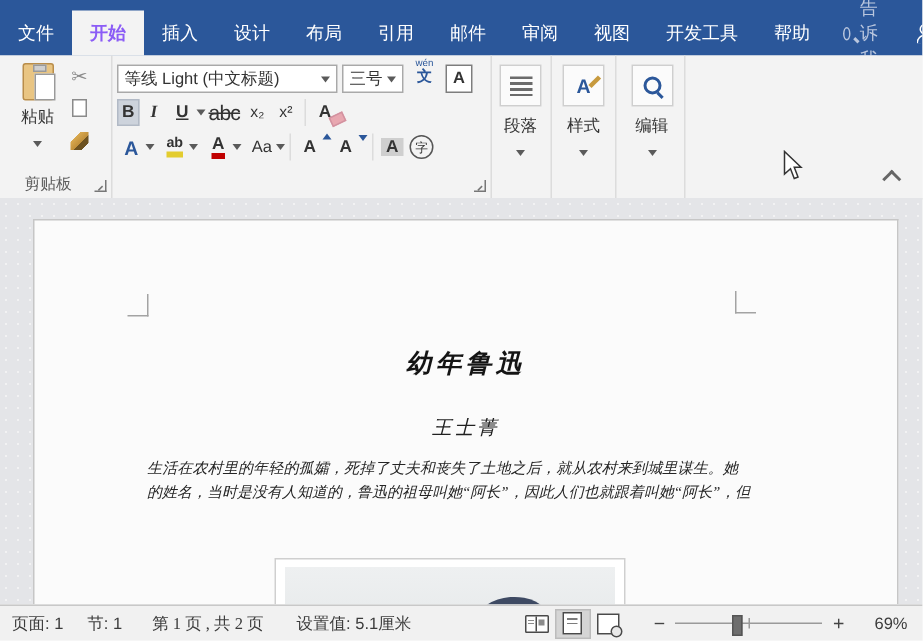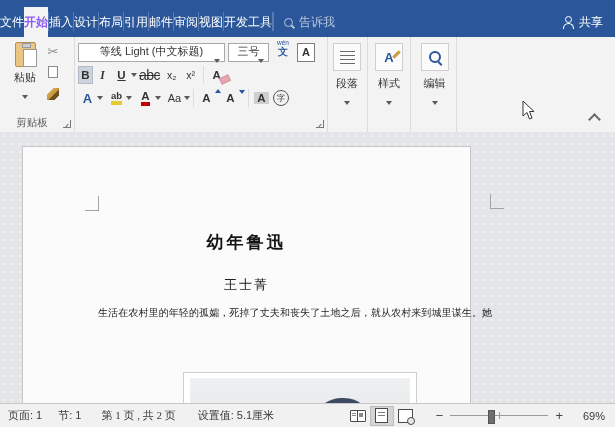--- a/index.html
+++ b/index.html
@@ -2,21 +2,21 @@
 <html><head>
 <meta charset="utf-8">
 <style>
   html,body{margin:0;padding:0;}
   body{width:615px;height:427px;position:relative;overflow:hidden;
        font-family:"Liberation Sans","DejaVu Sans",sans-serif;
        background:#f3f3f3;-webkit-font-smoothing:antialiased;}
   
   .menubar{position:absolute;top:0;left:0;width:615px;height:37px;background:#2b579a;
            display:flex;align-items:stretch;color:#fff;font-size:12px;}
-  .tab{display:flex;align-items:center;padding:0 0;margin-top:7px;cursor:default;white-space:nowrap;}
+  .tab{display:flex;align-items:center;padding:0 12px;margin-top:7px;cursor:default;white-space:nowrap;}
   .tab.active{background:#f3f3f3;color:#8b5cf6;font-weight:bold;}
   .tab-sep{width:1px;background:rgba(255,255,255,.22);margin:12px 0 6px 0;}
   .tellme{display:flex;align-items:center;gap:6px;margin-top:7px;padding:0 10px;color:#b9c6de;}
   .share{display:flex;align-items:center;gap:5px;margin-left:auto;margin-top:7px;padding:0 12px;color:#fff;}
   .search-glyph{width:7px;height:7px;border:1.5px solid #b9c6de;border-radius:50%;position:relative;display:inline-block;}
   .search-glyph::after{content:"";position:absolute;width:1.5px;height:4px;background:#b9c6de;
         left:7px;top:6px;transform:rotate(-45deg);}
   .person-glyph{width:11px;height:12px;position:relative;display:inline-block;}
   .person-glyph::before{content:"";position:absolute;left:2px;top:0;width:5px;height:5px;border:1.3px solid #fff;border-radius:50%;}
   .person-glyph::after{content:"";position:absolute;left:0;top:7px;width:9px;height:5px;border:1.3px solid #fff;
@@ -43,21 +43,21 @@
   .mini{position:absolute;width:22px;height:20px;display:flex;align-items:center;justify-content:center;}
   .scissors{left:42px;top:4px;color:#8b8b8b;font-size:13px;}
   .copy-ic{left:42px;top:25px;}
   .copy-ic .pg{width:8px;height:10px;border:1px solid #8a8a8a;background:#fff;position:relative;}
   .copy-ic .pg::before{content:"";position:absolute;left:2px;top:-4px;width:8px;height:10px;border:1px solid #8a8a8a;background:#fff;z-index:-1;}
   .fmt-ic{left:42px;top:47px;}
   .fmt-ic .brush{width:12px;height:12px;background:linear-gradient(135deg,rgba(0,0,0,0) 28%,#d9a94f 28%,#c08f3a 58%,#6d5220 58%,#6d5220 80%,rgba(0,0,0,0) 80%);}
   
   .g-font{left:75px;width:252px;}
   .combo{position:absolute;height:19px;border:1px solid #a9a9a9;background:#fff;display:flex;align-items:center;
-         font-size:11px;color:#333;padding:0 4px;box-sizing:border-box;flex-direction:column;}
+         font-size:11px;color:#333;padding:0 4px;box-sizing:border-box;}
   .combo .dd{margin-left:auto;}
   .fname{left:3px;top:6px;width:147px;}
   .fsize{left:153px;top:6px;width:41px;}
   .phonetic{position:absolute;left:199px;top:3px;width:18px;text-align:center;line-height:1;color:#2b579a;}
   .phonetic .py{font-size:6.5px;display:block;}
   .phonetic .ch{font-size:10px;font-weight:bold;display:block;}
   .char-border{position:absolute;left:222px;top:6px;width:16px;height:17px;border:1px solid #7d7d7d;background:#fff;
          font-size:11px;font-weight:bold;color:#333;text-align:center;line-height:17px;}
   .frow{position:absolute;left:3px;display:flex;align-items:center;height:20px;}
   .frow2{top:28px;}
@@ -94,22 +94,22 @@
   .mag{width:8px;height:8px;border:2px solid #2b579a;border-radius:50%;position:relative;}
   .mag::after{content:"";position:absolute;left:8px;top:8px;width:2px;height:5px;background:#2b579a;transform:rotate(-45deg);}
   .collapse-chevron{position:absolute;right:16px;bottom:8px;width:7px;height:7px;
         border-left:2px solid #666;border-top:2px solid #666;transform:rotate(45deg);}
   
   .cursor{position:absolute;left:522px;top:100px;z-index:50;}
   
   .docarea{position:absolute;top:132px;left:0;width:615px;height:271px;overflow:hidden;
            background-color:#e4e5e8;
            background-image:radial-gradient(#f2f2f3 1px,rgba(0,0,0,0) 1px);background-size:8px 8px;}
-  .page{position:absolute;left:22px;top:14px;width:449px;height:257px;background:#fbfbfb;
-        border:1px solid #c6c6c6;border-bottom:none;box-sizing:border-box;}
+  .page{position:absolute;left:22px;top:14px;width:577px;height:257px;background:#fbfbfb;
+        border:1px solid #c6c6c6;border-bottom:none;box-sizing:border-box;font-style:italic;}
   .cropmark{position:absolute;width:13px;height:14px;}
   .crop-l{left:62px;top:49px;border-right:1px solid #a3a3a3;border-bottom:1px solid #a3a3a3;}
   .crop-r{left:467px;top:47px;border-left:1px solid #a3a3a3;border-bottom:1px solid #a3a3a3;}
   .doc-title{position:absolute;left:0;right:0;top:84px;text-align:center;font-family:"Liberation Serif","DejaVu Serif",serif;
         font-weight:bold;font-size:17px;letter-spacing:3px;color:#141414;}
   .doc-author{position:absolute;left:0;right:0;top:129px;text-align:center;font-family:"Liberation Serif","DejaVu Serif",serif;
         font-size:13px;letter-spacing:2px;color:#202020;}
   .doc-body{position:absolute;left:75px;width:394px;top:158px;font-family:"Liberation Serif","DejaVu Serif",serif;
         font-size:10px;line-height:16px;color:#252525;}
   .doc-body .bline{text-align:justify;text-align-last:justify;white-space:nowrap;}
@@ -160,20 +160,21 @@
   <div class="tab">引用</div>
   <div class="tab-sep"></div>
   <div class="tab">邮件</div>
   <div class="tab-sep"></div>
   <div class="tab">审阅</div>
   <div class="tab-sep"></div>
   <div class="tab">视图</div>
   <div class="tab-sep"></div>
   <div class="tab">开发工具</div>
   <div class="tab-sep"></div>
+  <div class="tab">帮助</div>
   <div class="tab-sep"></div>
   <div class="tellme">
     <span class="search-glyph"></span>
     <span>告诉我</span>
   </div>
   <div class="share">
     <span class="person-glyph"></span>
     <span>共享</span>
   </div>
 </div>
@@ -293,20 +294,21 @@
 </svg>
 
 <div class="docarea">
   <div class="page">
     <div class="cropmark crop-l"></div>
     <div class="cropmark crop-r"></div>
     <div class="doc-title">幼年鲁迅</div>
     <div class="doc-author">王士菁</div>
     <div class="doc-body">
       <div class="bline">生活在农村里的年轻的孤孀，死掉了丈夫和丧失了土地之后，就从农村来到城里谋生。她</div>
+      <div class="bline">的姓名，当时是没有人知道的，鲁迅的祖母叫她“阿长”，因此人们也就跟着叫她“阿长”，但</div>
     </div>
     <div class="photo">
       <div class="photo-inner"></div>
     </div>
   </div>
 </div>
 
 <div class="statusbar">
   <span class="sb-item" style="margin-left:8px;">页面: 1</span>
   <span class="sb-item" style="margin-left:16px;">节: 1</span>

